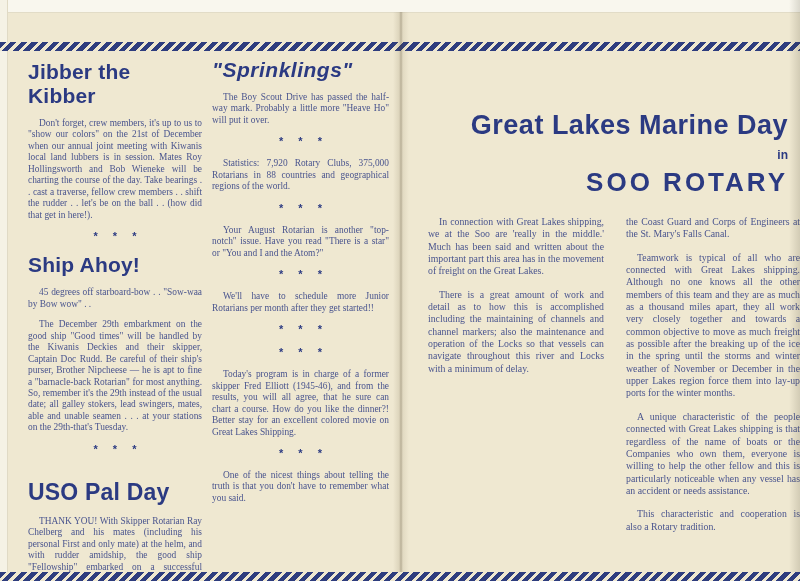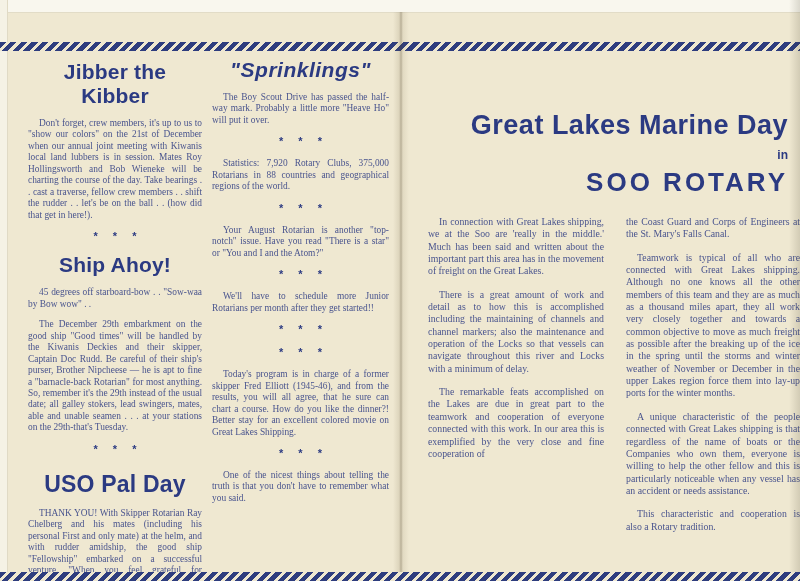--- a/index.html
+++ b/index.html
@@ -23,24 +23,24 @@
       rgba(80,66,38,0.34) 50%, rgba(110,95,60,0.10) 62%, rgba(110,95,60,0) 100%); }
 
   .col { position:absolute; }
   .lp-col1 { left:28px;  top:54px; width:174px; }
   .lp-col2 { left:212px; top:52px; width:177px; }
   .rp-col1 { left:428px; top:216px; width:176px; }
   .rp-col2 { left:626px; top:216px; width:174px; }
 
   .heading {
     font-family:"Liberation Sans", sans-serif; font-weight:bold;
-    color:#2b3a82; text-align:center; font-size:21px;
+    color:#2b3a82; font-size:21px;
     margin:6px 0 10px; letter-spacing:0.2px;
   }
-  .heading.uso { font-size:23px; margin-top:16px; }
+  .heading.uso { font-size:23px; margin-top:24px; }
   .heading.sprinklings { font-style:italic; font-size:21px; letter-spacing:0.5px; }
 
   .para {
     font-size:9.4px; line-height:1.22; text-align:justify;
     color:#49548e; text-indent:11px; margin:0 0 9px 0;
   }
   .rp .para { font-size:9.8px; line-height:1.26; margin-bottom:11px; }
   .para.no-indent { text-indent:0; }
 
   .sep {
@@ -96,21 +96,20 @@
 
   <div class="rp-title">
     <div class="t1">Great Lakes Marine Day</div>
     <div class="t2">in</div>
     <div class="t3">SOO ROTARY</div>
   </div>
 
   <div class="col rp rp-col1">
     <p class="para">In connection with Great Lakes shipping, we at the Soo are 'really in the middle.' Much has been said and written about the important part this area has in the movement of freight on the Great Lakes.</p>
     <p class="para">There is a great amount of work and detail as to how this is accomplished including the maintaining of channels and channel markers; also the maintenance and operation of the Locks so that vessels can navigate throughout this river and Locks with a minimum of delay.</p>
-    <p class="para">The remarkable feats accomplished on the Lakes are due in great part to the teamwork and cooperation of everyone connected with this work. In our area this is exemplified by the very close and fine cooperation of</p>
   </div>
 
   <div class="col rp rp-col2">
     <p class="para no-indent">the Coast Guard and Corps of Engineers at the St. Mary's Falls Canal.</p>
     <p class="para">Teamwork is typical of all who are connected with Great Lakes shipping. Although no one knows all the other members of this team and they are as much as a thousand miles apart, they all work very closely together and towards a common objective to move as much freight as possible after the breaking up of the ice in the spring until the storms and winter weather of November or December in the upper Lakes region force them into lay-up ports for the winter months.</p>
     <p class="para">A unique characteristic of the people connected with Great Lakes shipping is that regardless of the name of boats or the Companies who own them, everyone is willing to help the other fellow and this is particularly noticeable when any vessel has an accident or needs assistance.</p>
     <p class="para">This characteristic and cooperation is also a Rotary tradition.</p>
   </div>
 
   <div class="fold"></div>

